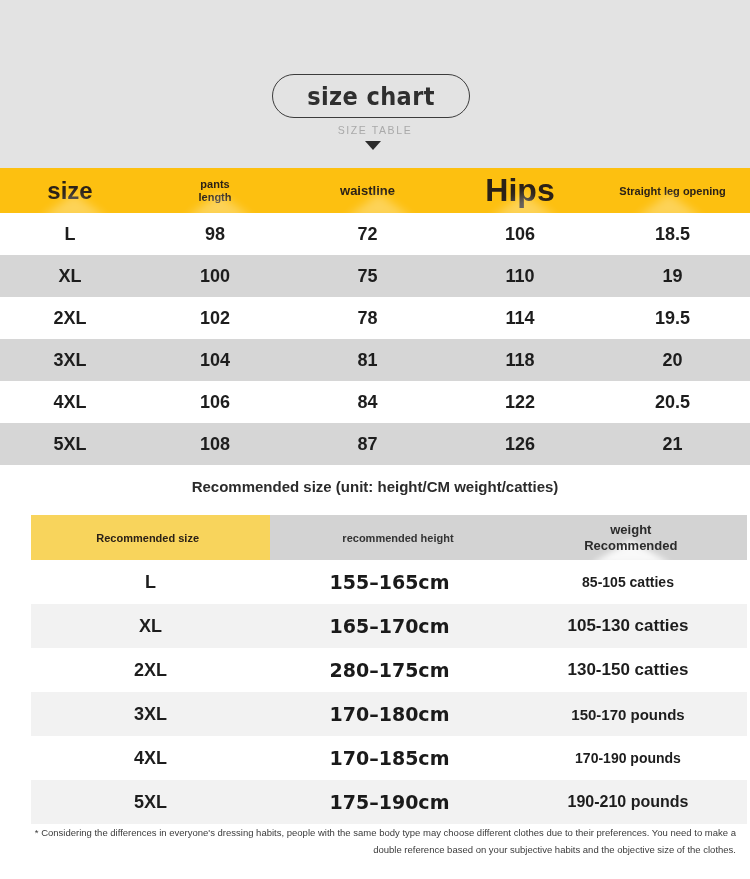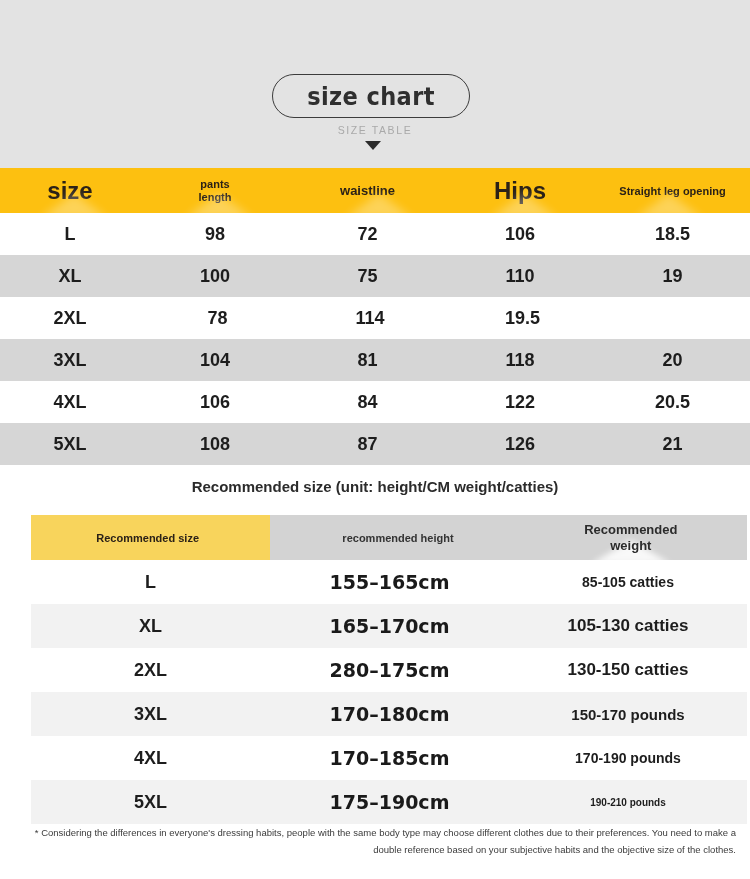--- a/index.html
+++ b/index.html
@@ -92,21 +92,21 @@
 
   .c-size   { width: 140px; text-align: center; }
   .c-len    { width: 150px; text-align: center; }
   .c-waist  { width: 155px; text-align: center; }
   .c-hips   { width: 150px; text-align: center; }
   .c-leg    { width: 155px; text-align: center; }
 
   .t1-head .c-size  { font-size: 24px; font-weight: 700; color: #2b2117; }
   .t1-head .c-len   { font-size: 11px;  font-weight: 700; color: #2b2117; line-height: 13px; }
   .t1-head .c-waist { font-size: 13px; font-weight: 700; color: #2b2117; }
-  .t1-head .c-hips  { font-size: 24px; font-weight: 700; color: #2b2117; }
+  .t1-head .c-hips  { font-size: 32px; font-weight: 700; color: #2b2117; }
   .t1-head .c-leg   { font-size: 11px;  font-weight: 700; color: #2b2117; }
   .t1-head { display: flex; align-items: center; }
 
   .t1-row span {
     font-size: 18px;
     font-weight: 700;
     color: #1d1d1d;
     font-family: "Liberation Sans", sans-serif;
   }
 
@@ -182,21 +182,21 @@
   .t2-row .d-weight {
     font-weight: 700;
     color: #1d1d1d;
     font-family: "Liberation Sans", sans-serif;
   }
   .w1 { font-size: 14px; }
   .w2 { font-size: 17px; }
   .w3 { font-size: 17px; }
   .w4 { font-size: 15px; }
   .w5 { font-size: 14px; }
-  .w6 { font-size: 10px; }
+  .w6 { font-size: 16px; }
 
   
   .footnote {
     position: absolute;
     left: 14px; top: 824px;
     width: 722px;
     text-align: right;
     font-size: 9.5px;
     line-height: 17px;
     color: #3b3b3b;
@@ -243,20 +243,21 @@
     </div>
     <div class="t1-row alt">
       <span class="c-size">XL</span>
       <span class="c-len">100</span>
       <span class="c-waist">75</span>
       <span class="c-hips">110</span>
       <span class="c-leg">19</span>
     </div>
     <div class="t1-row plain">
       <span class="c-size">2XL</span>
+      <span class="c-len">102</span>
       <span class="c-waist">78</span>
       <span class="c-hips">114</span>
       <span class="c-leg">19.5</span>
     </div>
     <div class="t1-row alt">
       <span class="c-size">3XL</span>
       <span class="c-len">104</span>
       <span class="c-waist">81</span>
       <span class="c-hips">118</span>
       <span class="c-leg">20</span>
@@ -279,22 +280,22 @@
 
   <div class="sec-title">Recommended size (unit: height/CM weight/catties)</div>
 
   <div class="t2">
     <div class="t2-head">
       <div class="t2-head-yellow"></div>
       <div class="wedge"></div>
       <div class="d-size">Recommended size</div>
       <div class="d-height">recommended height</div>
       <div class="d-weight">
+        <div>weight</div>
         <div>Recommended</div>
-        <div>weight</div>
       </div>
     </div>
 
     <div class="t2-row plain">
       <span class="d-size">L</span>
       <span class="d-height">155–165cm</span>
       <span class="d-weight w1">85-105 catties</span>
     </div>
     <div class="t2-row alt">
       <span class="d-size">XL</span>

